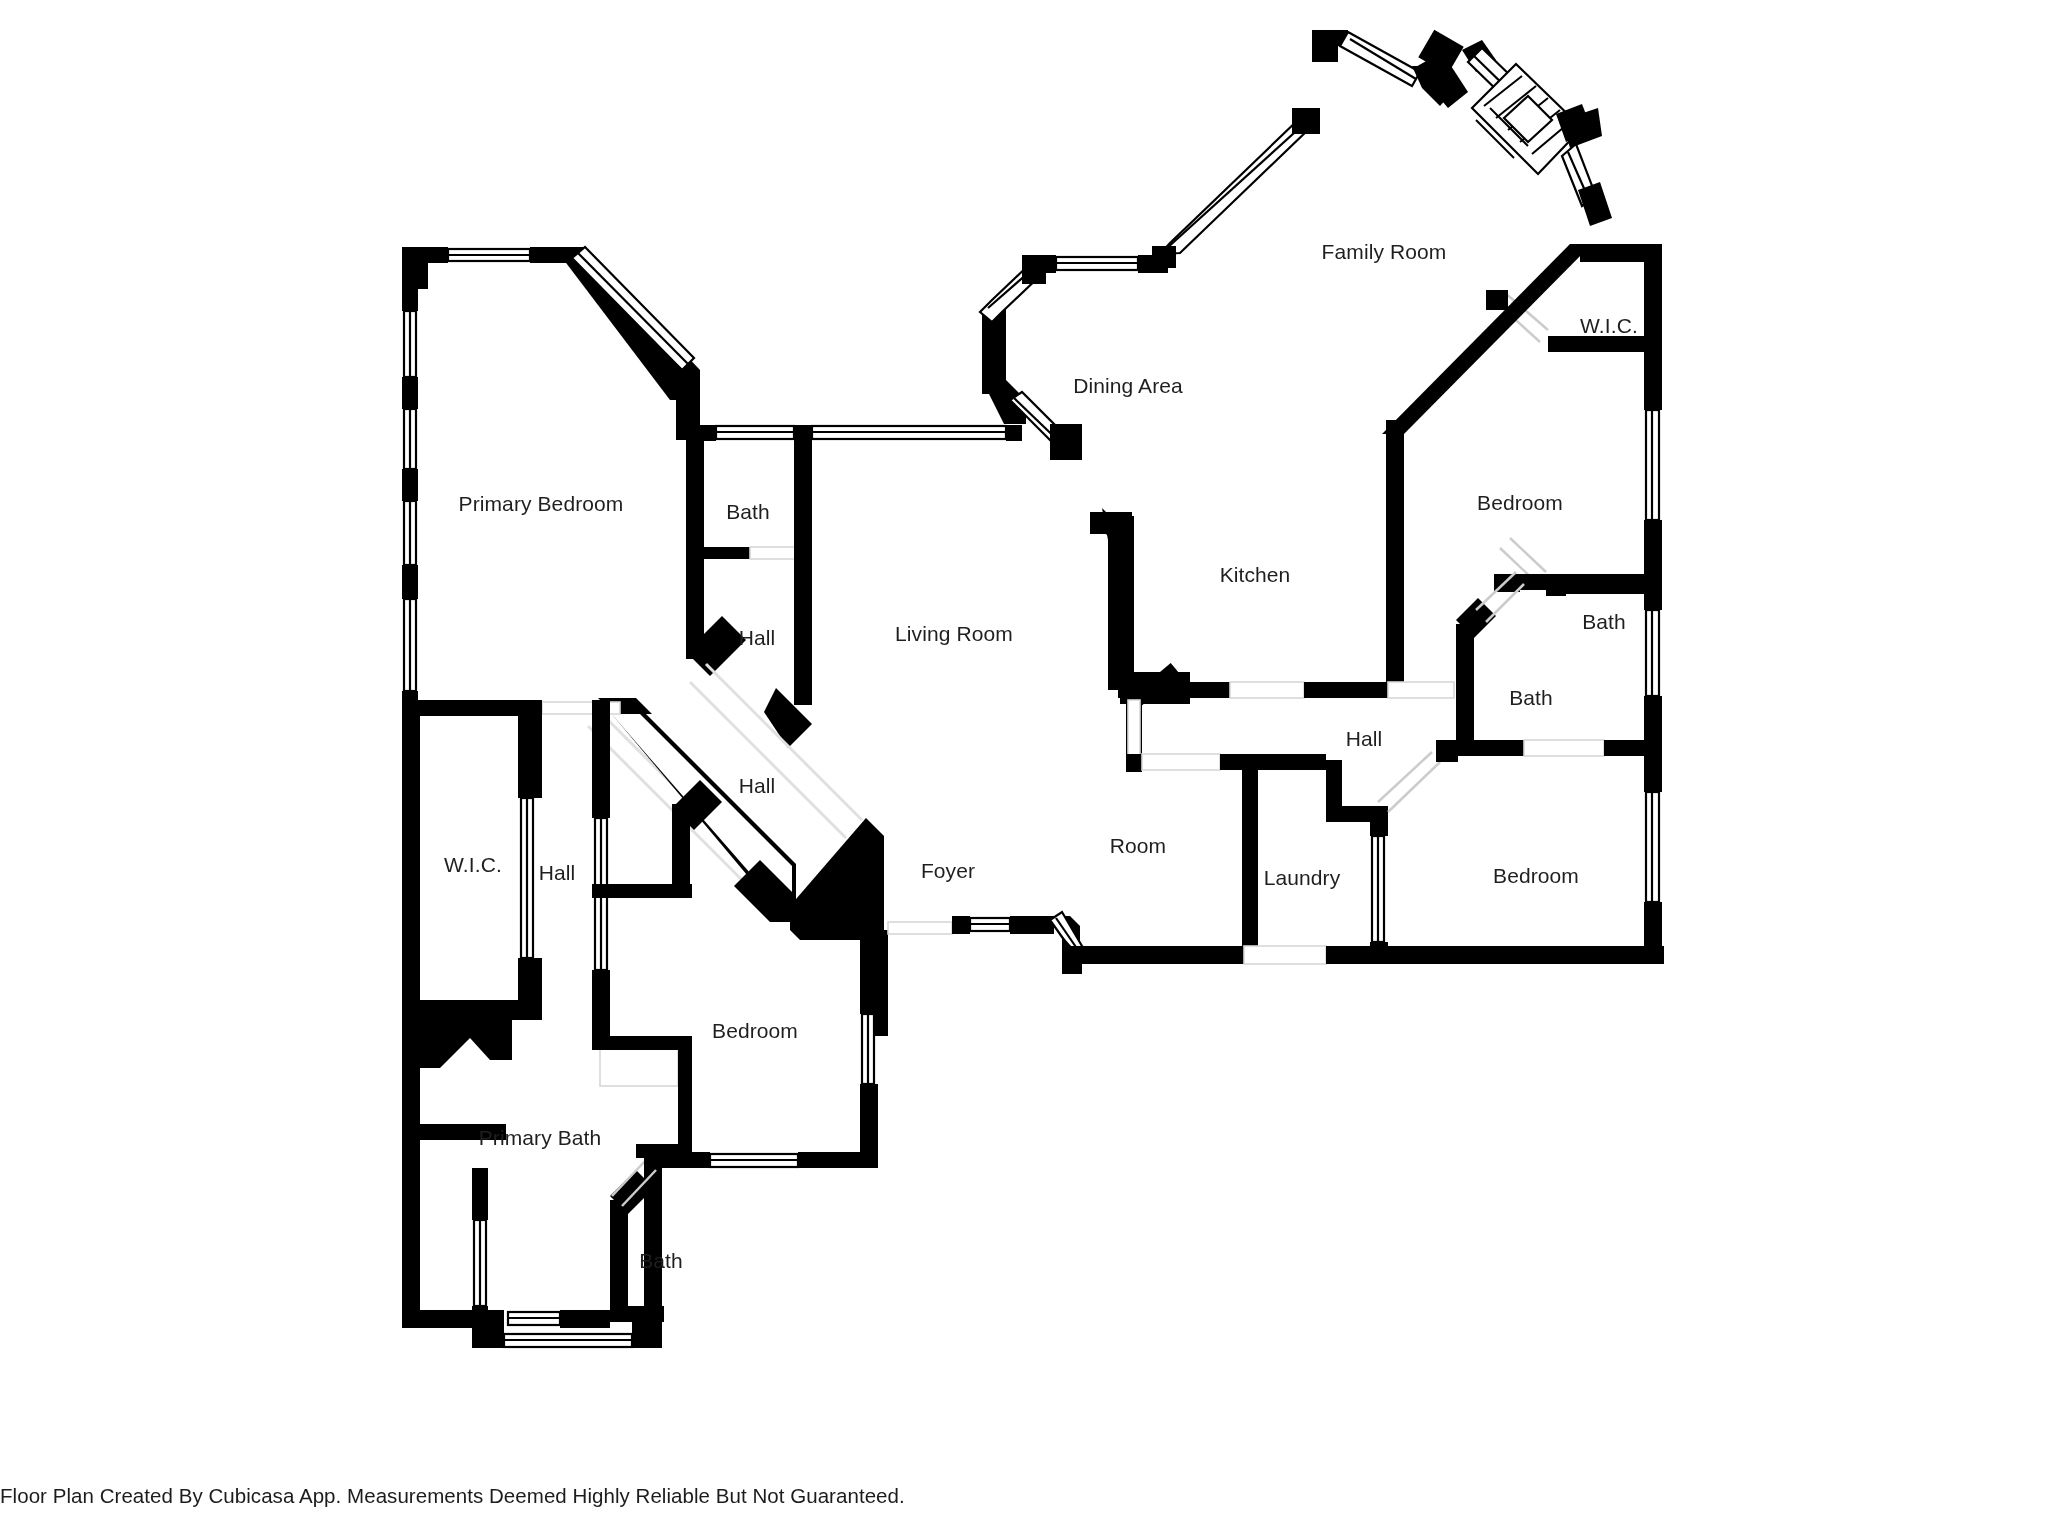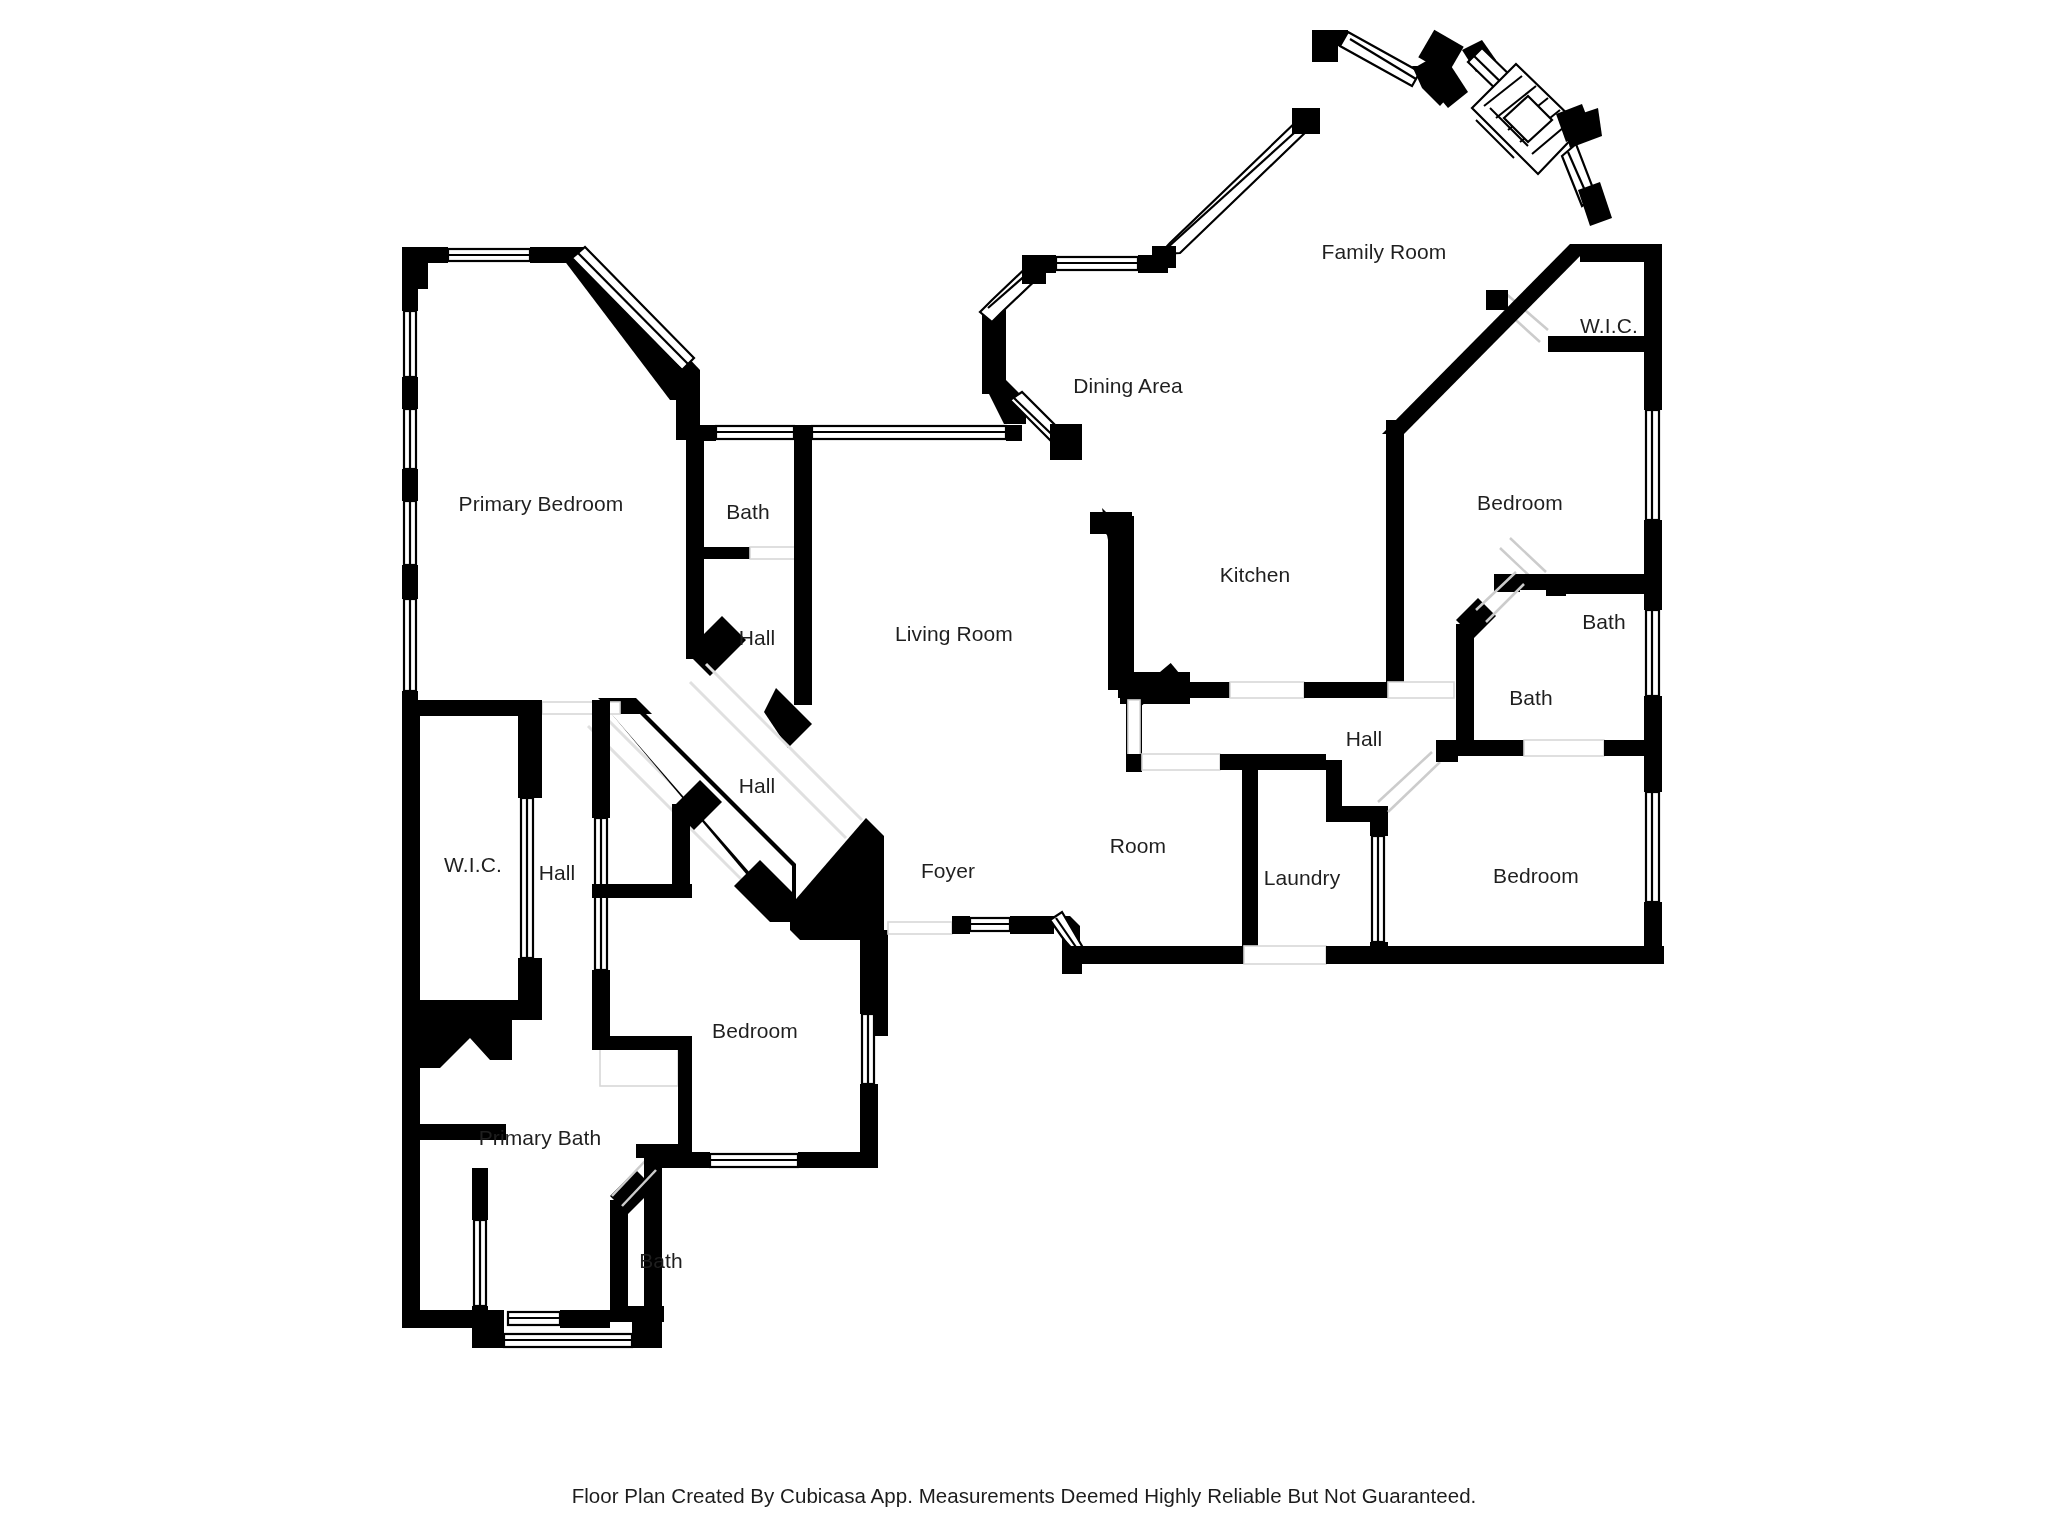--- a/index.html
+++ b/index.html
@@ -58,21 +58,21 @@
     fill: #1f1f1f;
     text-anchor: middle;
     dominant-baseline: middle;
     letter-spacing: 0.1px;
   }
   #caption {
     position: absolute;
     left: 0;
     top: 1484px;
     width: 2048px;
-    text-align: center;
+    text-align: left;
     font-family: "Liberation Sans", sans-serif;
     font-size: 20.5px;
     color: #1c1c1c;
     letter-spacing: 0.05px;
   }
 </style>
 </head>
 <body>
 
 <div id="plan-wrap">

